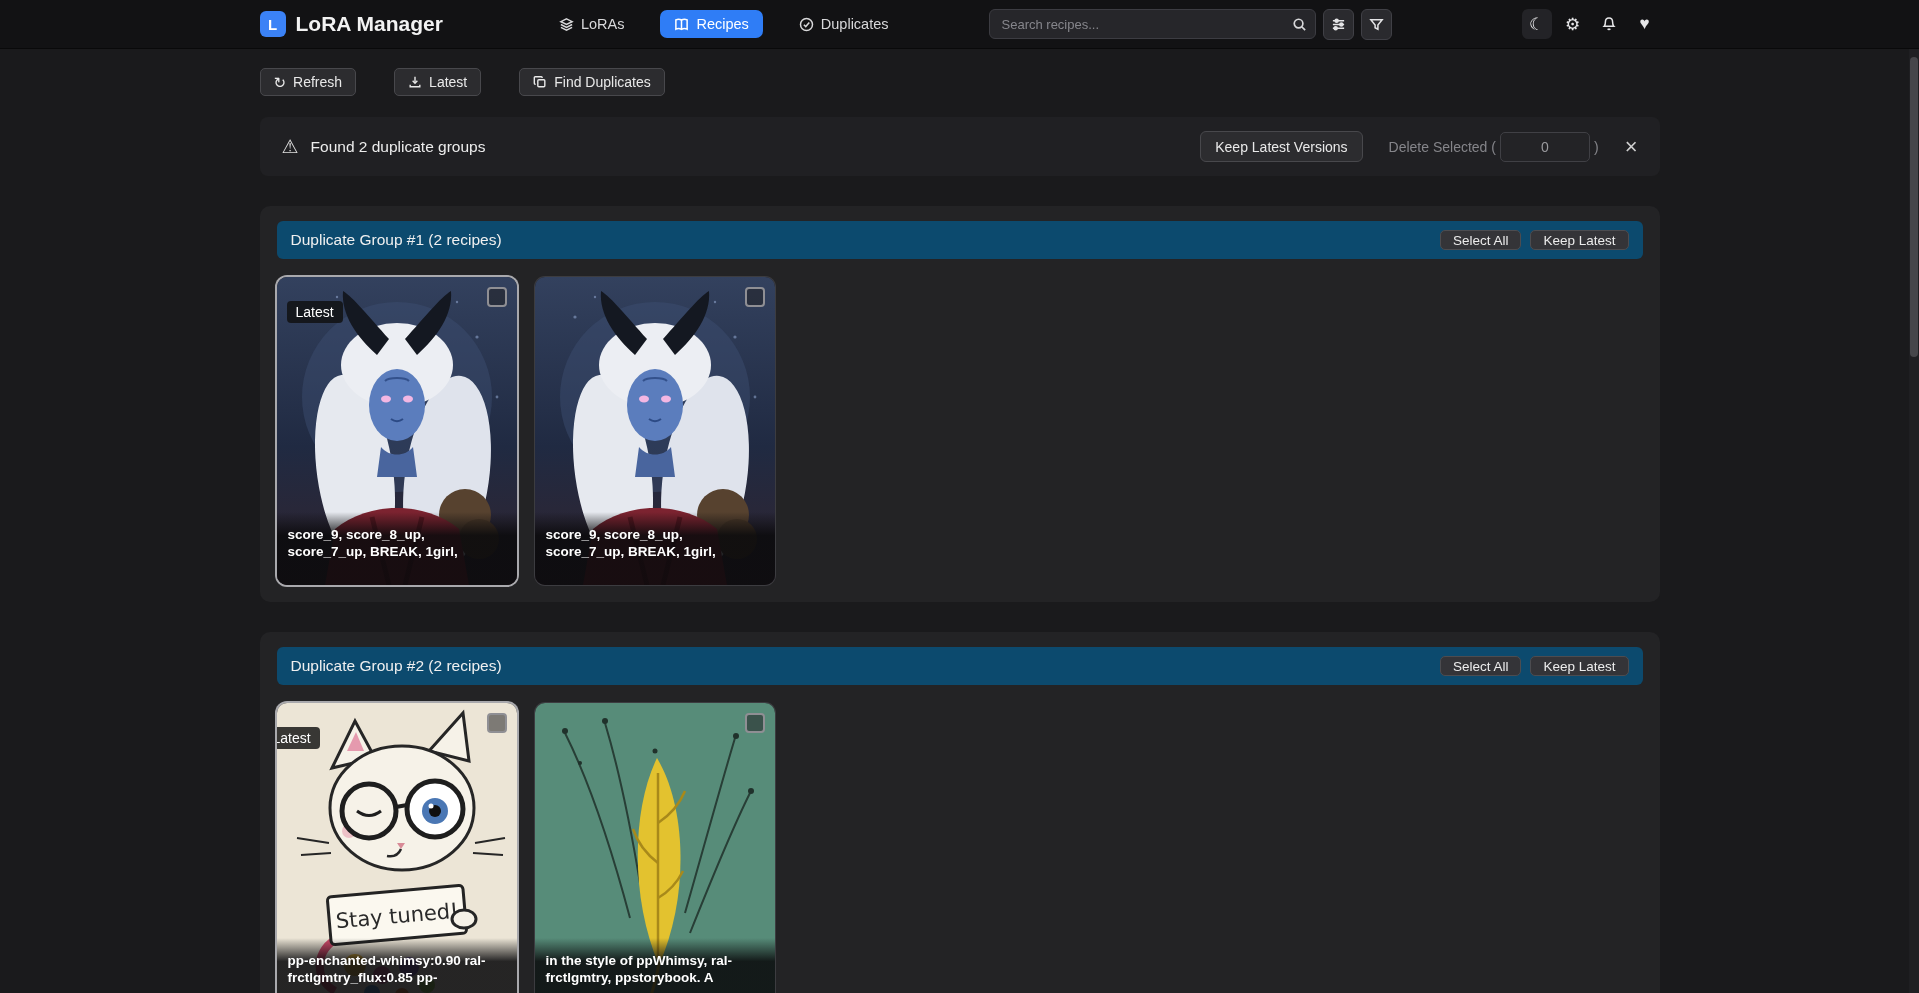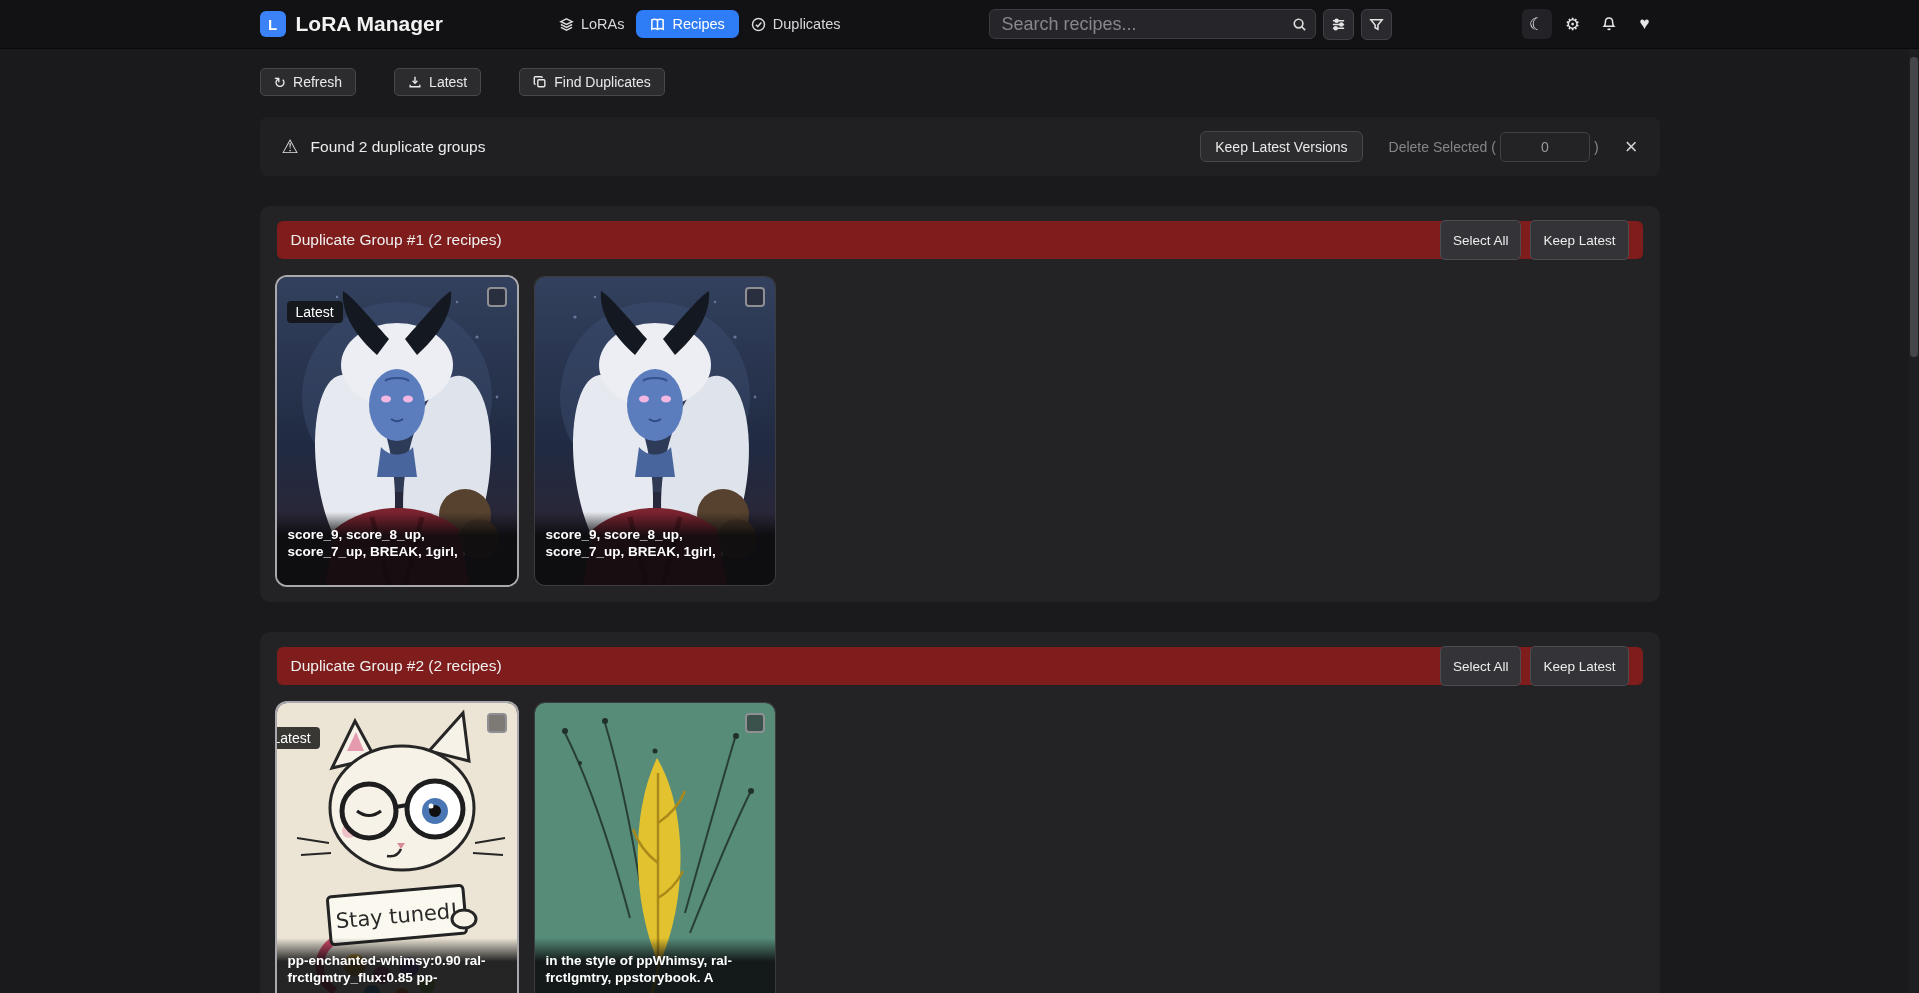--- a/index.html
+++ b/index.html
@@ -7,30 +7,30 @@
     font-family:"Liberation Sans","DejaVu Sans",sans-serif; color:#ececec; }
   .container { width:1400px; margin:0 auto; }
 
   
   .navbar { height:49px; background:#121214; border-bottom:1px solid #09090a; }
   .nav-inner { height:100%; display:flex; align-items:center; }
   .brand { display:flex; align-items:center; cursor:pointer; }
   .logo { width:26px; height:26px; border-radius:6px; background:#3b82f6; color:#fff;
     display:flex; align-items:center; justify-content:center; font-weight:bold; font-size:15px; }
   .app-title { margin-left:10px; font-weight:bold; font-size:21px; color:#f2f2f2; }
-  .tabs { display:flex; align-items:center; gap:8px; margin-left:112px; }
+  .tabs { display:flex; align-items:center; gap:32px; margin-left:112px; }
   .tab { display:flex; align-items:center; gap:7px; font-size:14.5px; color:#d8d8da;
     padding:6px 4px; cursor:pointer; white-space:nowrap; }
   .tab svg { width:15px; height:15px; }
   .tab.active { background:#2f7df6; color:#fff; border-radius:7px; padding:6px 14px; }
   .nav-right { margin-left:auto; display:flex; align-items:center; gap:7px; }
   .search-box { width:327px; height:30px; background:#26262a; border:1px solid #3c3c42;
     border-radius:6px; display:flex; align-items:center; padding-left:12px; }
   .search-box input { flex:1; background:transparent; border:none; outline:none;
-    color:#ddd; font-size:18px; font-family:inherit; }
+    color:#ddd; font-size:13px; font-family:inherit; }
   .search-box input::placeholder { color:#86868c; }
   .search-btn { width:30px; height:28px; background:none; border:none; display:flex;
     align-items:center; justify-content:center; cursor:pointer; color:#d8d8da; }
   .icon-sq-btn { width:31px; height:31px; background:#2a2a2e; border:1px solid #404046;
     border-radius:6px; display:flex; align-items:center; justify-content:center;
     color:#e4e4e6; cursor:pointer; }
   .nav-icons { margin-left:130px; display:flex; align-items:center; gap:6px; }
   .nav-icon-btn { width:30px; height:30px; background:none; border:none; color:#e6e6e8;
     font-size:17px; display:flex; align-items:center; justify-content:center; cursor:pointer; }
   .nav-icon-btn.moon { background:#232327; border-radius:6px; }
@@ -56,25 +56,25 @@
   .delete-count { width:90px; height:30px; margin:0 4px; background:#232326;
     border:1px solid #404045; border-radius:5px; text-align:center; color:#9a9a9e;
     font-size:14px; font-family:inherit; }
   .banner-close { margin-left:26px; background:none; border:none; color:#cfcfcf;
     font-size:22px; line-height:1; cursor:pointer; }
 
   
   .panel { background:#232325; border-radius:10px; padding:15px 17px 17px; }
   .panel-1 { margin-top:30px; }
   .panel-2 { margin-top:30px; }
-  .group-header { height:38px; background:#7f1d1d; border-radius:6px; display:flex;
+  .group-header { height:38px; background:#0c4a6e; border-radius:6px; display:flex;
     align-items:center; padding:0 14px; }
   .group-title { font-size:15.5px; color:#f0f0f0; }
   .group-actions { margin-left:auto; display:flex; gap:9px; }
-  .group-btn { height:40px; padding:0 12px; background:#343438; border:1px solid #4c4c50;
+  .group-btn { height:20px; padding:0 12px; background:#343438; border:1px solid #4c4c50;
     border-radius:5px; color:#ececec; font-size:13.5px; font-family:inherit; cursor:pointer; }
   .cards { margin-top:18px; display:flex; gap:18px; }
   .card { width:240px; height:308px; border-radius:10px; overflow:hidden; position:relative;
     background:#1d1d20; cursor:pointer; box-shadow:0 0 0 1px #3c3c40; flex:0 0 auto; }
   .card.latest { box-shadow:0 0 0 2px #a9a9ad; }
   .card svg.art { position:absolute; inset:0; width:100%; height:100%; display:block; }
   .badge { position:absolute; top:24px; left:10px; background:rgba(16,16,16,.82);
     color:#fff; font-size:14px; font-weight:normal; padding:3px 9px; border-radius:4px; z-index:3; }
   .badge.clipped { left:-13px; border-radius:0 4px 4px 0; }
   .checkbox { position:absolute; top:10px; right:10px; width:20px; height:20px;

